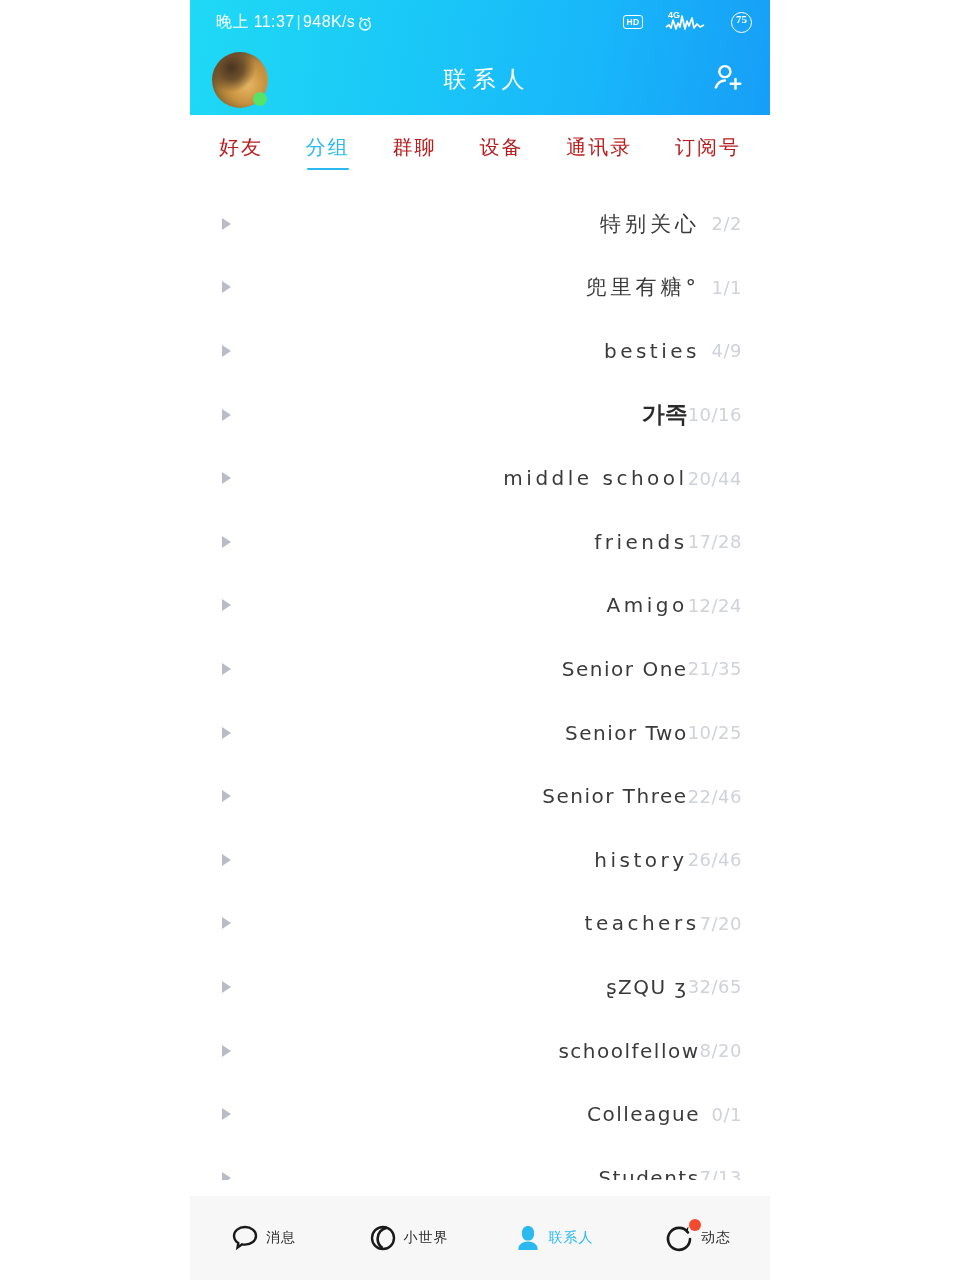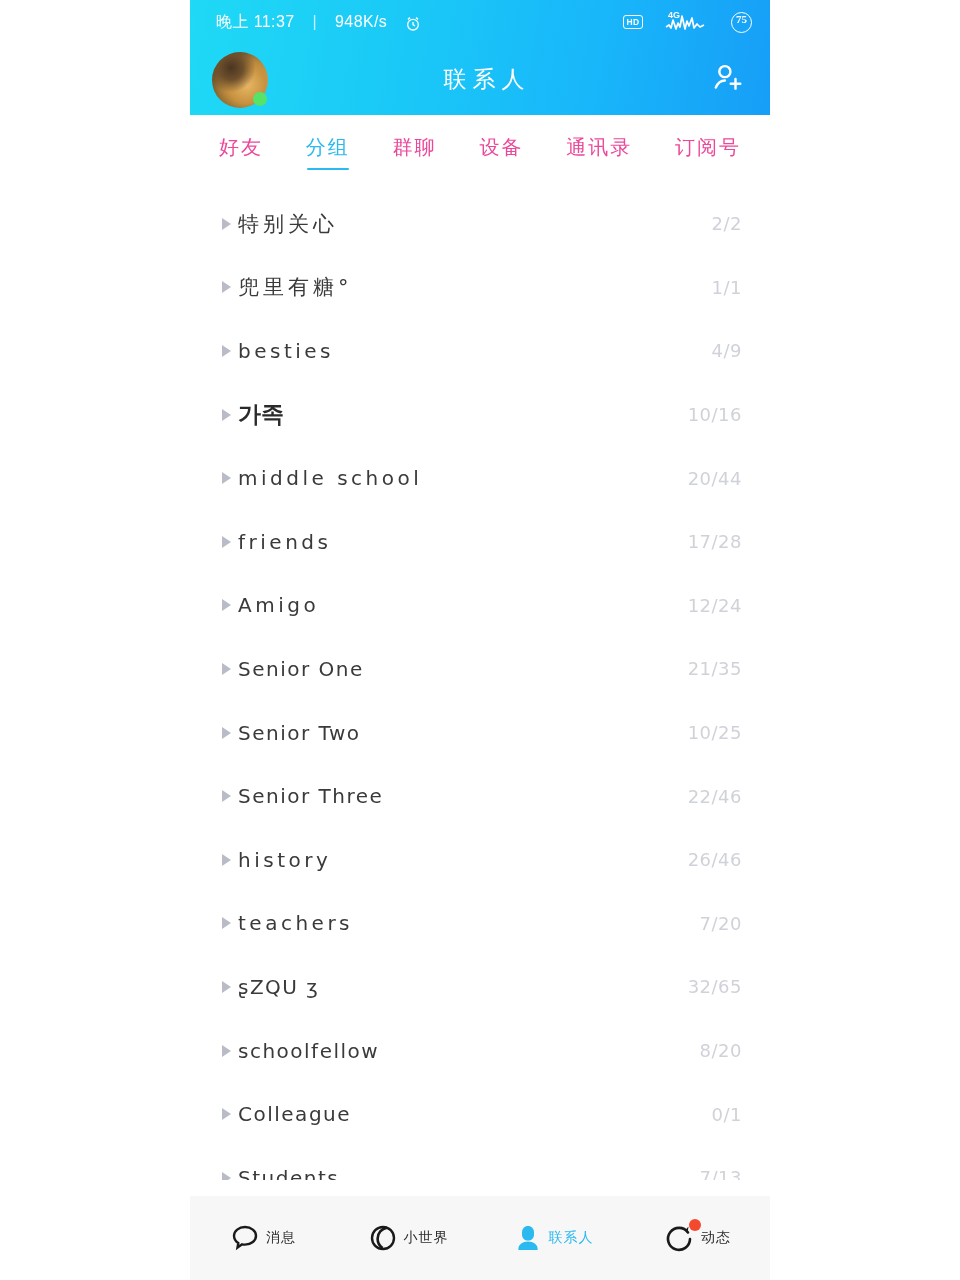--- a/index.html
+++ b/index.html
@@ -37,21 +37,21 @@
     height: 44px;
     display: flex;
     align-items: center;
     justify-content: space-between;
     padding: 0 18px 0 26px;
     box-sizing: border-box;
   }
   .sb-left {
     display: flex;
     align-items: center;
-    gap: 18px;
+    gap: 2px;
     color: #ffffff;
     font-size: 16px;
     letter-spacing: 0.4px;
     white-space: nowrap;
   }
   .sb-sep { opacity: .75; }
   .alarm-ico { display: inline-block; width: 16px; height: 16px; position: relative; top: 2px; }
   .sb-right {
     display: flex;
     align-items: center;
@@ -141,21 +141,21 @@
   .tabs {
     display: flex;
     align-items: center;
     justify-content: space-between;
     padding: 16px 28px 8px 28px;
     box-sizing: border-box;
     background: #ffffff;
   }
   .tab {
     font-size: 20px;
-    color: #ec4899;
+    color: #b91c1c;
     letter-spacing: 2px;
     padding: 3px 1px 9px 1px;
     position: relative;
     font-family: "DejaVu Serif", "Liberation Serif", serif;
     white-space: nowrap;
   }
   .tab.active { color: #2bb9ef; }
   .tab.active::after {
     content: "";
     position: absolute;
@@ -196,20 +196,21 @@
     border-bottom: 6px solid transparent;
   }
   .group-name {
     flex: 1 1 auto;
     font-size: 20px;
     color: #3a3a3a;
     letter-spacing: 1.5px;
     font-family: "DejaVu Sans", "Liberation Sans", sans-serif;
     white-space: nowrap;
     overflow: hidden;
+    text-align: right;
   }
   .group-name.cjk {
     font-family: "DejaVu Serif", "Liberation Serif", serif;
     letter-spacing: 4px;
     font-size: 21px;
   }
   .group-name.hangul {
     font-size: 23px;
     letter-spacing: 0px;
     font-weight: bold;

